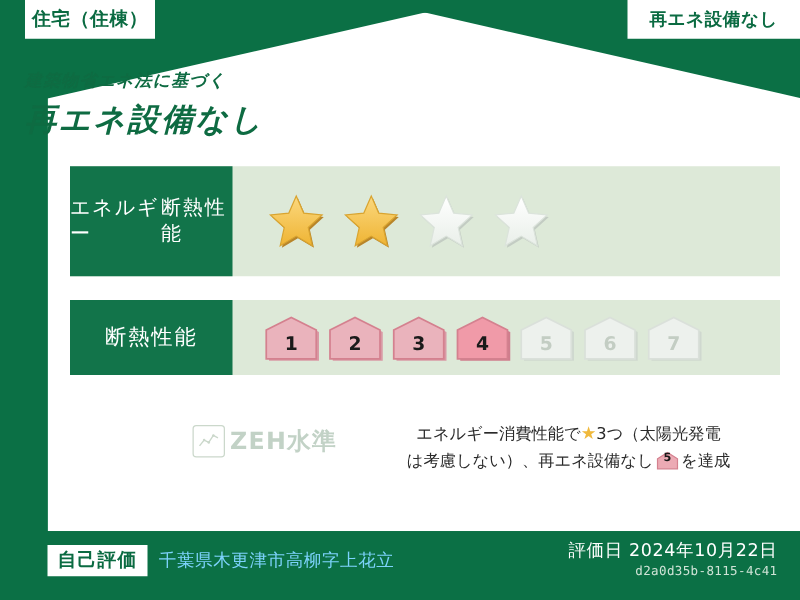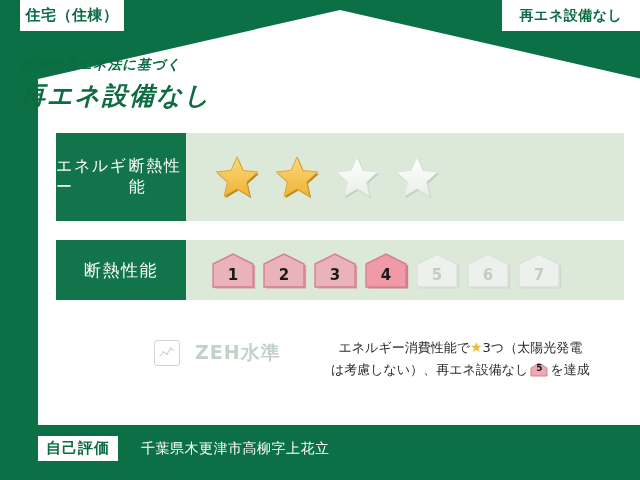--- a/index.html
+++ b/index.html
@@ -100,21 +100,21 @@
   }
   .rank.on  .rank-num { color:#1a1a1a; }
   .rank.off .rank-num { color:#c3cdc3; }
 
   
   #zeh-area {
     position:absolute; left:36px; top:332px; width:568px; height:60px;
     display:flex; align-items:flex-start; z-index:5;
   }
   #zeh-mark {
-    display:flex; align-items:flex-start; gap:15px;
+    display:flex; align-items:flex-start; gap:4px;
     flex:0 0 auto; padding-top:8px; padding-left:98px;
   }
   #zeh-icon {
     width:26px; height:26px;
     border:1.5px solid #cbd8cb;
     border-radius:3px;
     display:block;
   }
   #zeh-text {
     color:#c2d2c6; font-size:19px; font-weight:bold; letter-spacing:1px;
@@ -136,28 +136,28 @@
     font-size:9px; color:#1a1a1a; padding-bottom:1px;
   }
 
   
   #footer {
     position:absolute; left:0; right:0; bottom:0; height:54px;
     z-index:7;
   }
   #footer-left {
     position:absolute; left:18px; top:10px;
-    display:flex; align-items:center; gap:23px;
+    display:flex; align-items:center; gap:9px;
   }
   #self-eval {
     background:#ffffff; color:#0b6b42;
     font-weight:bold; font-size:15px;
     padding:3px 8px; letter-spacing:1px;
   }
-  #address { color:#ffffff; font-size:14px; letter-spacing:.5px; }
+  #address { color:#7dd3fc; font-size:14px; letter-spacing:.5px; }
   #footer-right {
     position:absolute; right:18px; top:6px; text-align:right;
   }
   #eval-date { color:#ffffff; font-size:14px; letter-spacing:.5px; }
   #doc-id {
     color:#cfe3d6; font-size:10px; letter-spacing:.3px;
     font-family:"DejaVu Sans Mono","Liberation Mono",monospace;
     margin-top:2px;
   }
 </style>
@@ -304,15 +304,19 @@
         <b>5</b>
       </span><span>を達成</span>
     </div>
   </div>
 
   <div id="footer">
     <div id="footer-left">
       <span id="self-eval">自己評価</span>
       <span id="address">千葉県木更津市高柳字上花立</span>
     </div>
+    <div id="footer-right">
+      <div id="eval-date">評価日 2024年10月22日</div>
+      <div id="doc-id">d2a0d35b-8115-4c41</div>
+    </div>
   </div>
 
 </div>
 
 </body></html>

